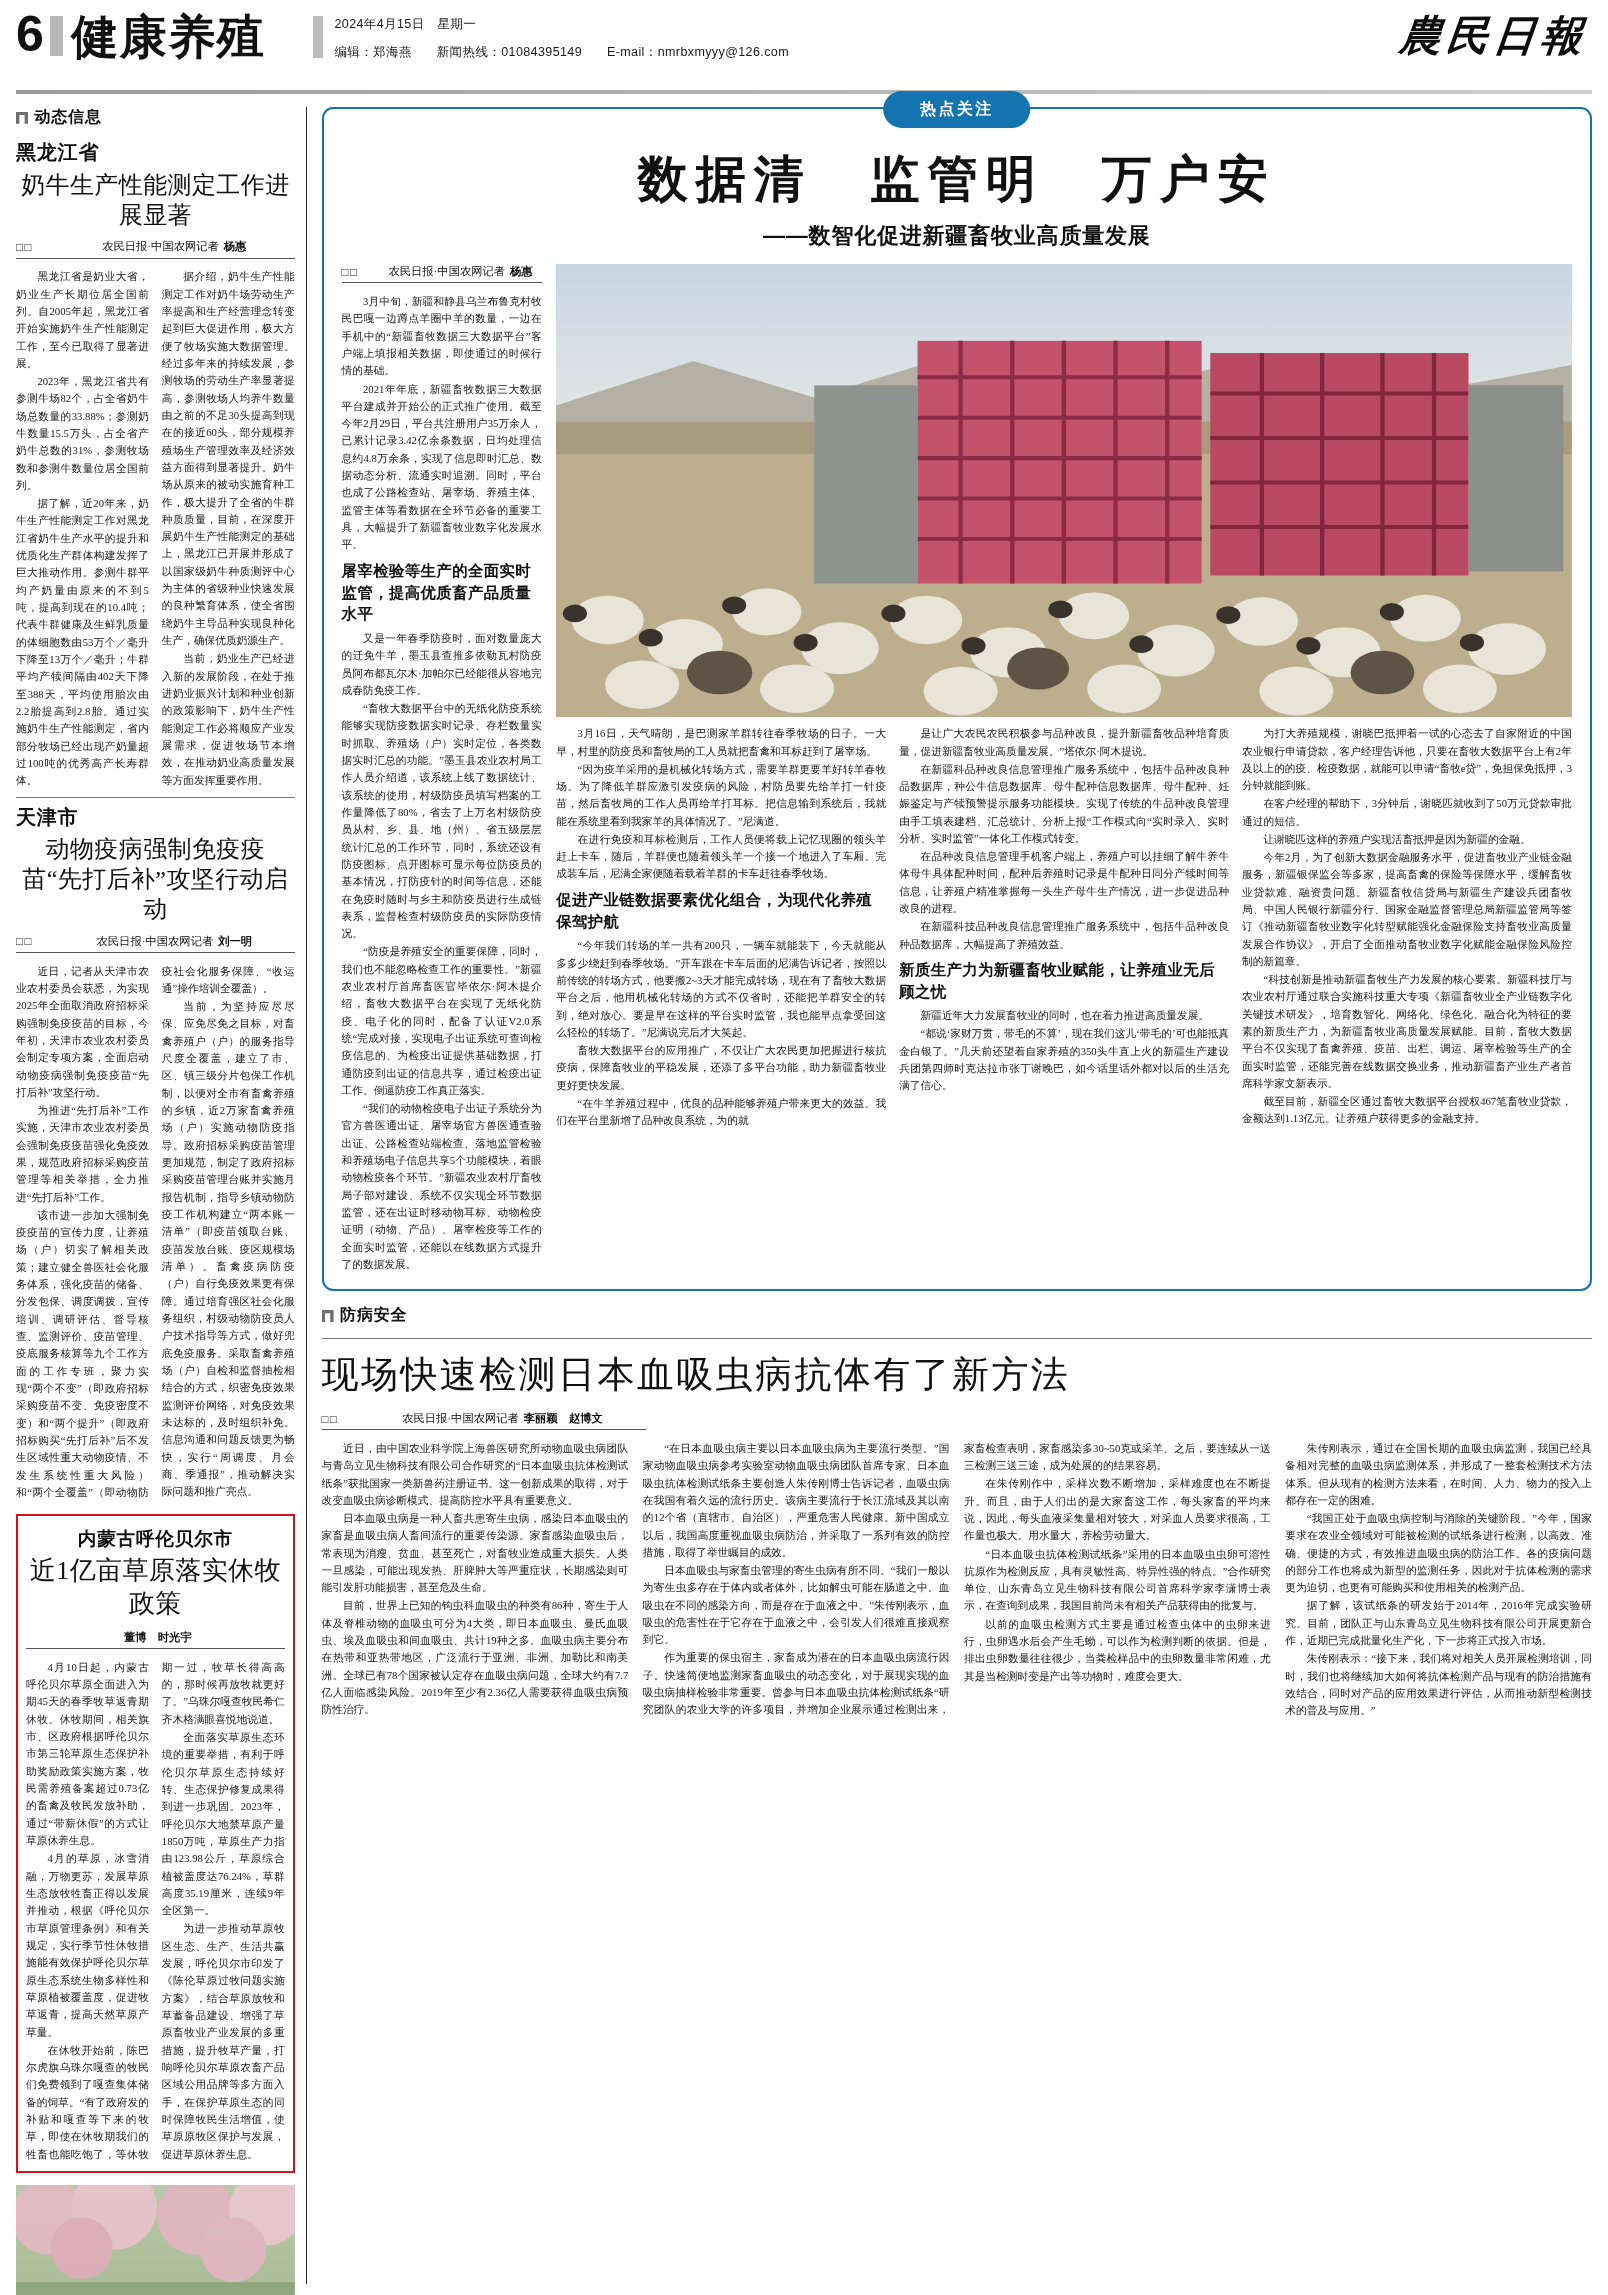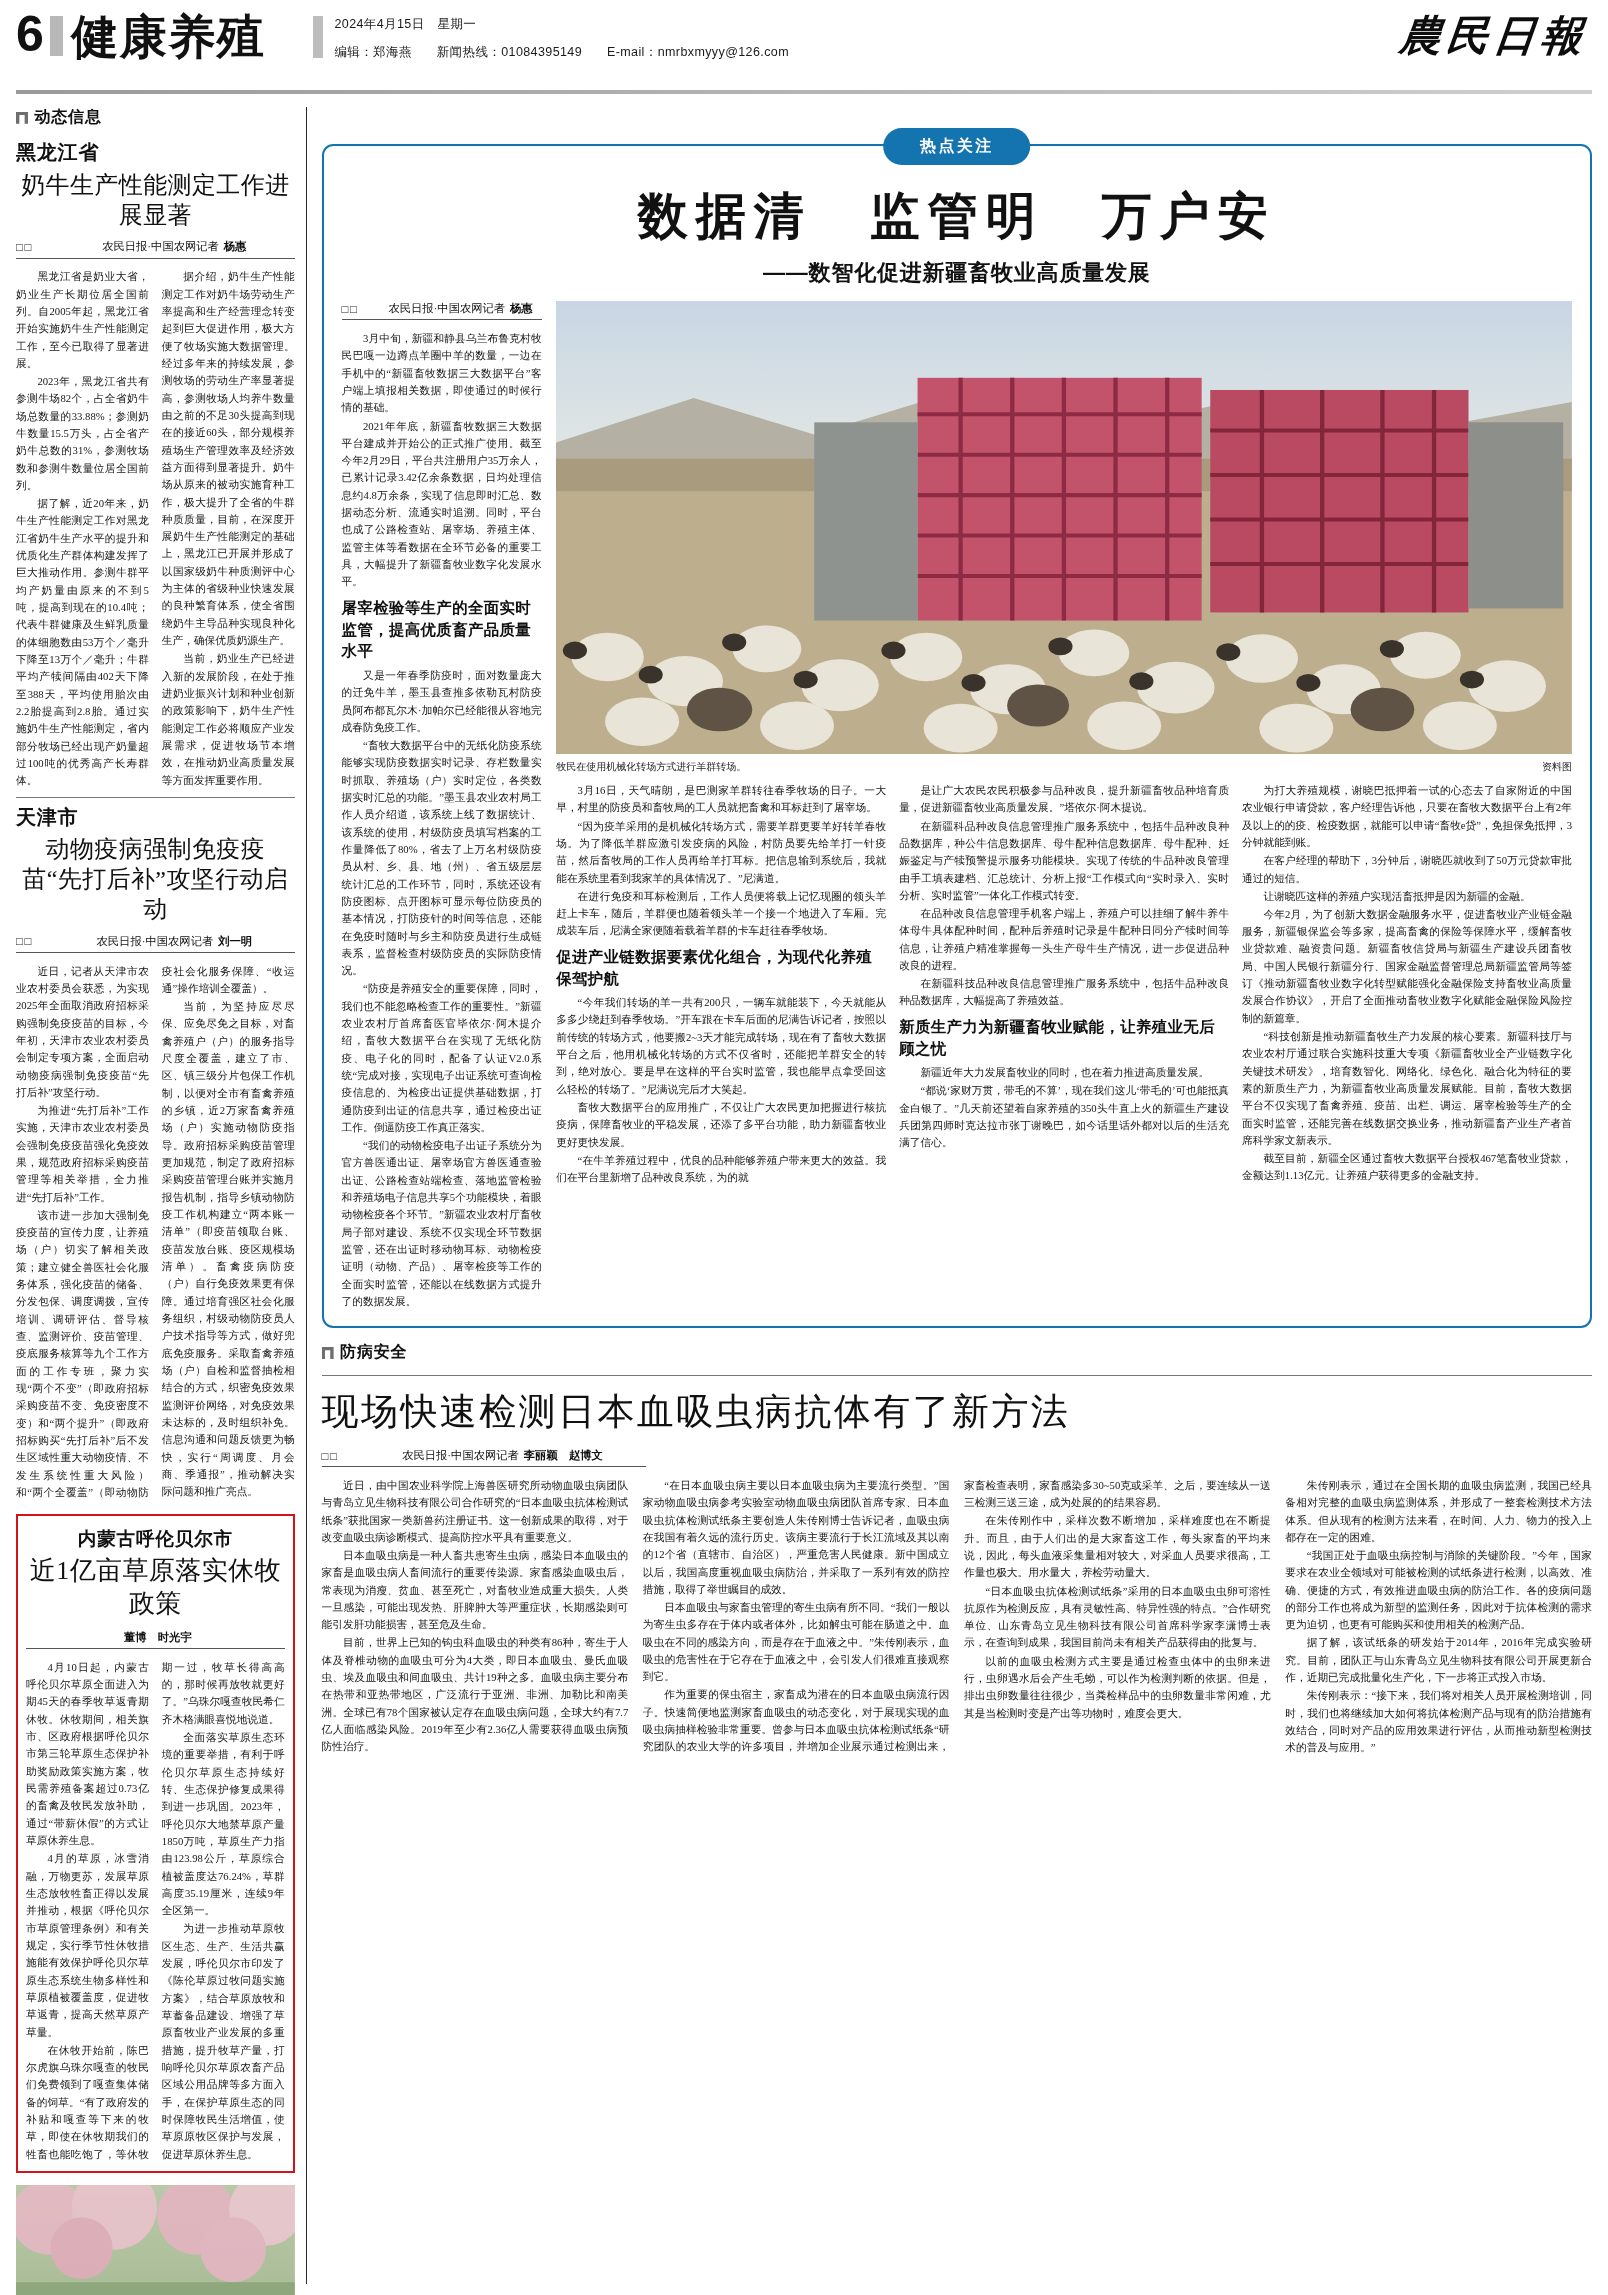--- a/index.html
+++ b/index.html
@@ -27,21 +27,21 @@
   .mast-lines .l2 { letter-spacing: 0.4px; }
   .mast-lines .l2 span { margin-right: 21px; }
   .paper-logo { position: absolute; right: 4.9px; top: -3.2px; font-family: "Liberation Serif", serif;
                 font-size: 42px; font-weight: 700; font-style: italic; letter-spacing: 4.9px;
                 color: #0d0d0d; transform: skewX(-6deg); }
   .mast-rule { height: 4px; background: linear-gradient(to right,#9a9a9a,#cfcfcf); margin: 4.9px 0 0 0; }
 
   
   .body-grid { display: flex; margin-top: 13px; height: 2177px; }
   .col-left { width: 291px; flex: 0 0 291px; padding-right: 11.3px; border-right: 1.6px solid #2a2a2a; }
-  .col-right { flex: 1; padding-left: 14.6px; margin-top: 37px; }
+  .col-right { flex: 1; padding-left: 14.6px; }
 
   
   .sec-label { display: flex; align-items: center; font-family: "Liberation Sans", sans-serif;
                font-weight: 900; font-size: 16px; letter-spacing: 0.8px; margin-bottom: 11.3px; }
   .sec-label .mark { width: 12px; height: 12px; background: #6e6e6e; margin-right: 6.5px;
                      clip-path: polygon(0 0,100% 0,100% 100%,72% 100%,72% 28%,28% 28%,28% 100%,0 100%); }
 
   
   .kicker { font-family: "Liberation Sans", sans-serif; font-weight: 700; font-size: 20px;
             letter-spacing: 0.8px; margin-bottom: 3.2px; }
@@ -356,24 +356,20 @@
                       <ellipse cx="1064" cy="468" rx="14" ry="11"></ellipse>
                   </g>
                   <g fill="#5e5345">
                     <ellipse cx="190" cy="505" rx="38" ry="27"></ellipse>
                       <ellipse cx="560" cy="500" rx="36" ry="26"></ellipse>
                     <ellipse cx="960" cy="505" rx="37" ry="27"></ellipse>
                   </g>
                 </g>
               </svg>
             </div>
-            <div style="display:flex; justify-content:space-between; align-items:flex-start;">
-              <div class="cap" style="flex:1;">牧民在使用机械化转场方式进行羊群转场。</div>
-              <div class="cap" style="width:73px; text-align:right;">资料图</div>
-            </div>
 
             <div class="bodytext cols3" style="margin-top:8px;">
               <p>3月16日，天气晴朗，是巴测家羊群转往春季牧场的日子。一大早，村里的防疫员和畜牧局的工人员就把畜禽和耳标赶到了屠宰场。</p>
               <p>“因为疫羊采用的是机械化转场方式，需要羊群更要羊好转羊春牧场。为了降低羊群应激引发疫病的风险，村防员要先给羊打一针疫苗，然后畜牧局的工作人员再给羊打耳标。把信息输到系统后，我就能在系统里看到我家羊的具体情况了。”尼满道。</p>
               <p>在进行免疫和耳标检测后，工作人员便将载上记忆现圈的领头羊赶上卡车，随后，羊群便也随着领头羊一个接一个地进入了车厢。完成装车后，尼满全家便随着载着羊群的卡车赶往春季牧场。</p>
               <div class="subhead">促进产业链数据要素优化组合，为现代化养殖保驾护航</div>
               <p>“今年我们转场的羊一共有200只，一辆车就能装下，今天就能从多多少绕赶到春季牧场。”开车跟在卡车后面的尼满告诉记者，按照以前传统的转场方式，他要搬2~3天才能完成转场，现在有了畜牧大数据平台之后，他用机械化转场的方式不仅省时，还能把羊群安全的转到，绝对放心。要是早在这样的平台实时监管，我也能早点拿受回这么轻松的转场了。”尼满说完后才大笑起。</p>
               <p>畜牧大数据平台的应用推广，不仅让广大农民更加把握进行核抗疫病，保障畜牧业的平稳发展，还添了多平台功能，助力新疆畜牧业更好更快发展。</p>
               <p>“在牛羊养殖过程中，优良的品种能够养殖户带来更大的效益。我们在平台里新增了品种改良系统，为的就</p>
               <p>是让广大农民农民积极参与品种改良，提升新疆畜牧品种培育质量，促进新疆畜牧业高质量发展。”塔依尔·阿木提说。</p>

